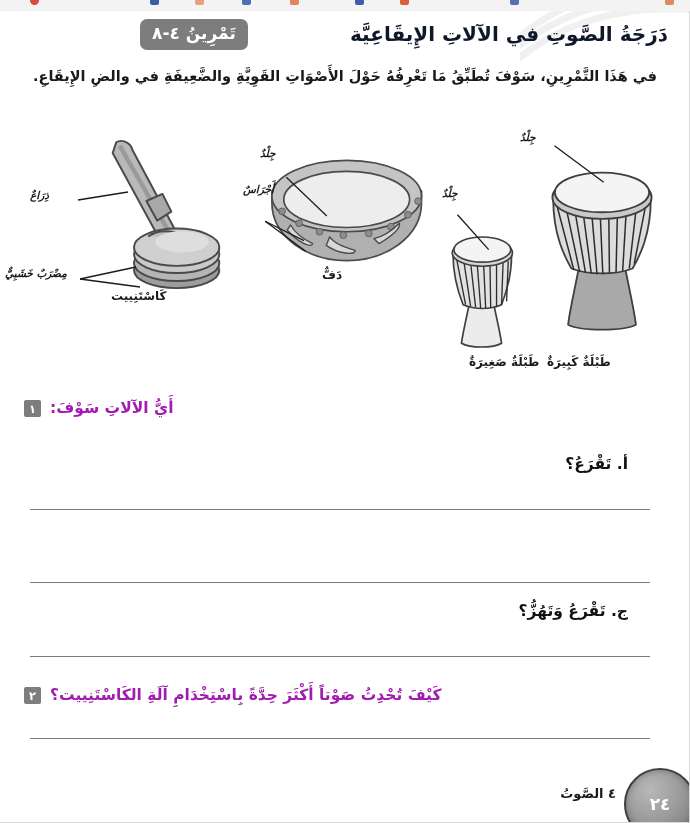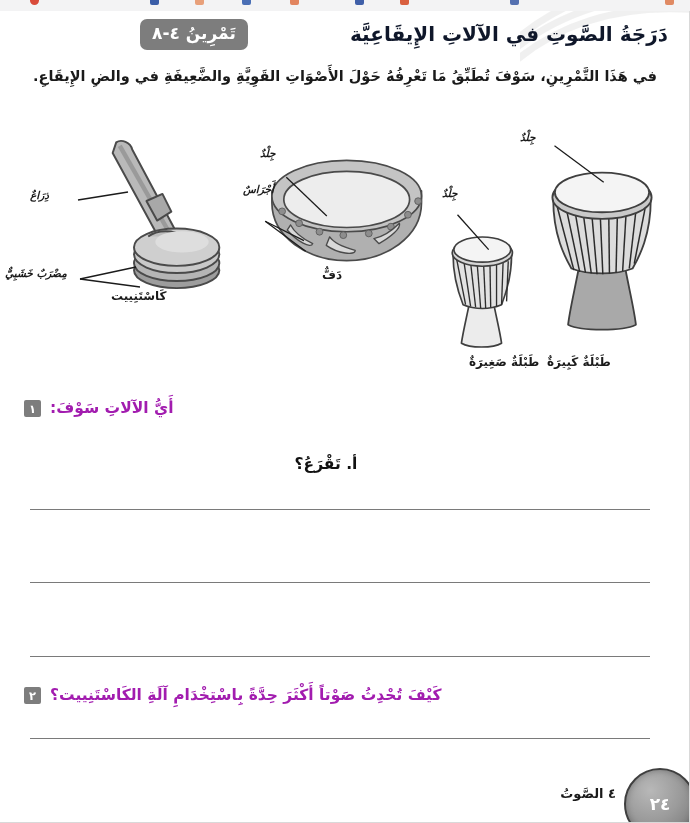--- a/index.html
+++ b/index.html
@@ -81,21 +81,21 @@
   }
   .q-num{
     flex:0 0 auto;
     width:17px;height:17px;background:#7d7d7d;color:#fff;
     font-size:11.5px;font-weight:bold;
     display:flex;align-items:center;justify-content:center;
     border-radius:2px;margin-top:3px;
   }
   .q-text{font-size:15.5px;font-weight:bold;line-height:1.5;color:#a21caf;}
   .sub-q{
-    text-align:center;font-size:15.5px;font-weight:bold;color:#111;
+    text-align:right;font-size:15.5px;font-weight:bold;color:#111;
     padding-right:38px;
   }
   .answer-line{
     position:absolute;left:30px;right:40px;height:0;
     border-top:1px solid #7a7a7a;
   }
 
   
   .footer-text{
     position:absolute;bottom:22px;right:74px;
@@ -261,20 +261,21 @@
       <div class="q-num">١</div>
       <div class="q-text">أَيُّ الآلاتِ سَوْفَ:</div>
     </div>
   </div>
 
   <div class="q-block sub-q" style="top:444px;">أ.    تَقْرَعُ؟</div>
   <div class="answer-line" style="top:498px;"></div>
 
   <div class="answer-line" style="top:571px;"></div>
 
+  <div class="q-block sub-q" style="top:591px;">ج.   تَقْرَعُ وَتَهُزُّ؟</div>
   <div class="answer-line" style="top:645px;"></div>
 
   <div class="q-block" style="top:673px;">
     <div class="q-row">
       <div class="q-num">٢</div>
       <div class="q-text">كَيْفَ تُحْدِثُ صَوْتاً أَكْثَرَ حِدَّةً بِاسْتِخْدَامِ آلَةِ الكَاسْتَنِييت؟</div>
     </div>
   </div>
   <div class="answer-line" style="top:727px;"></div>
 

